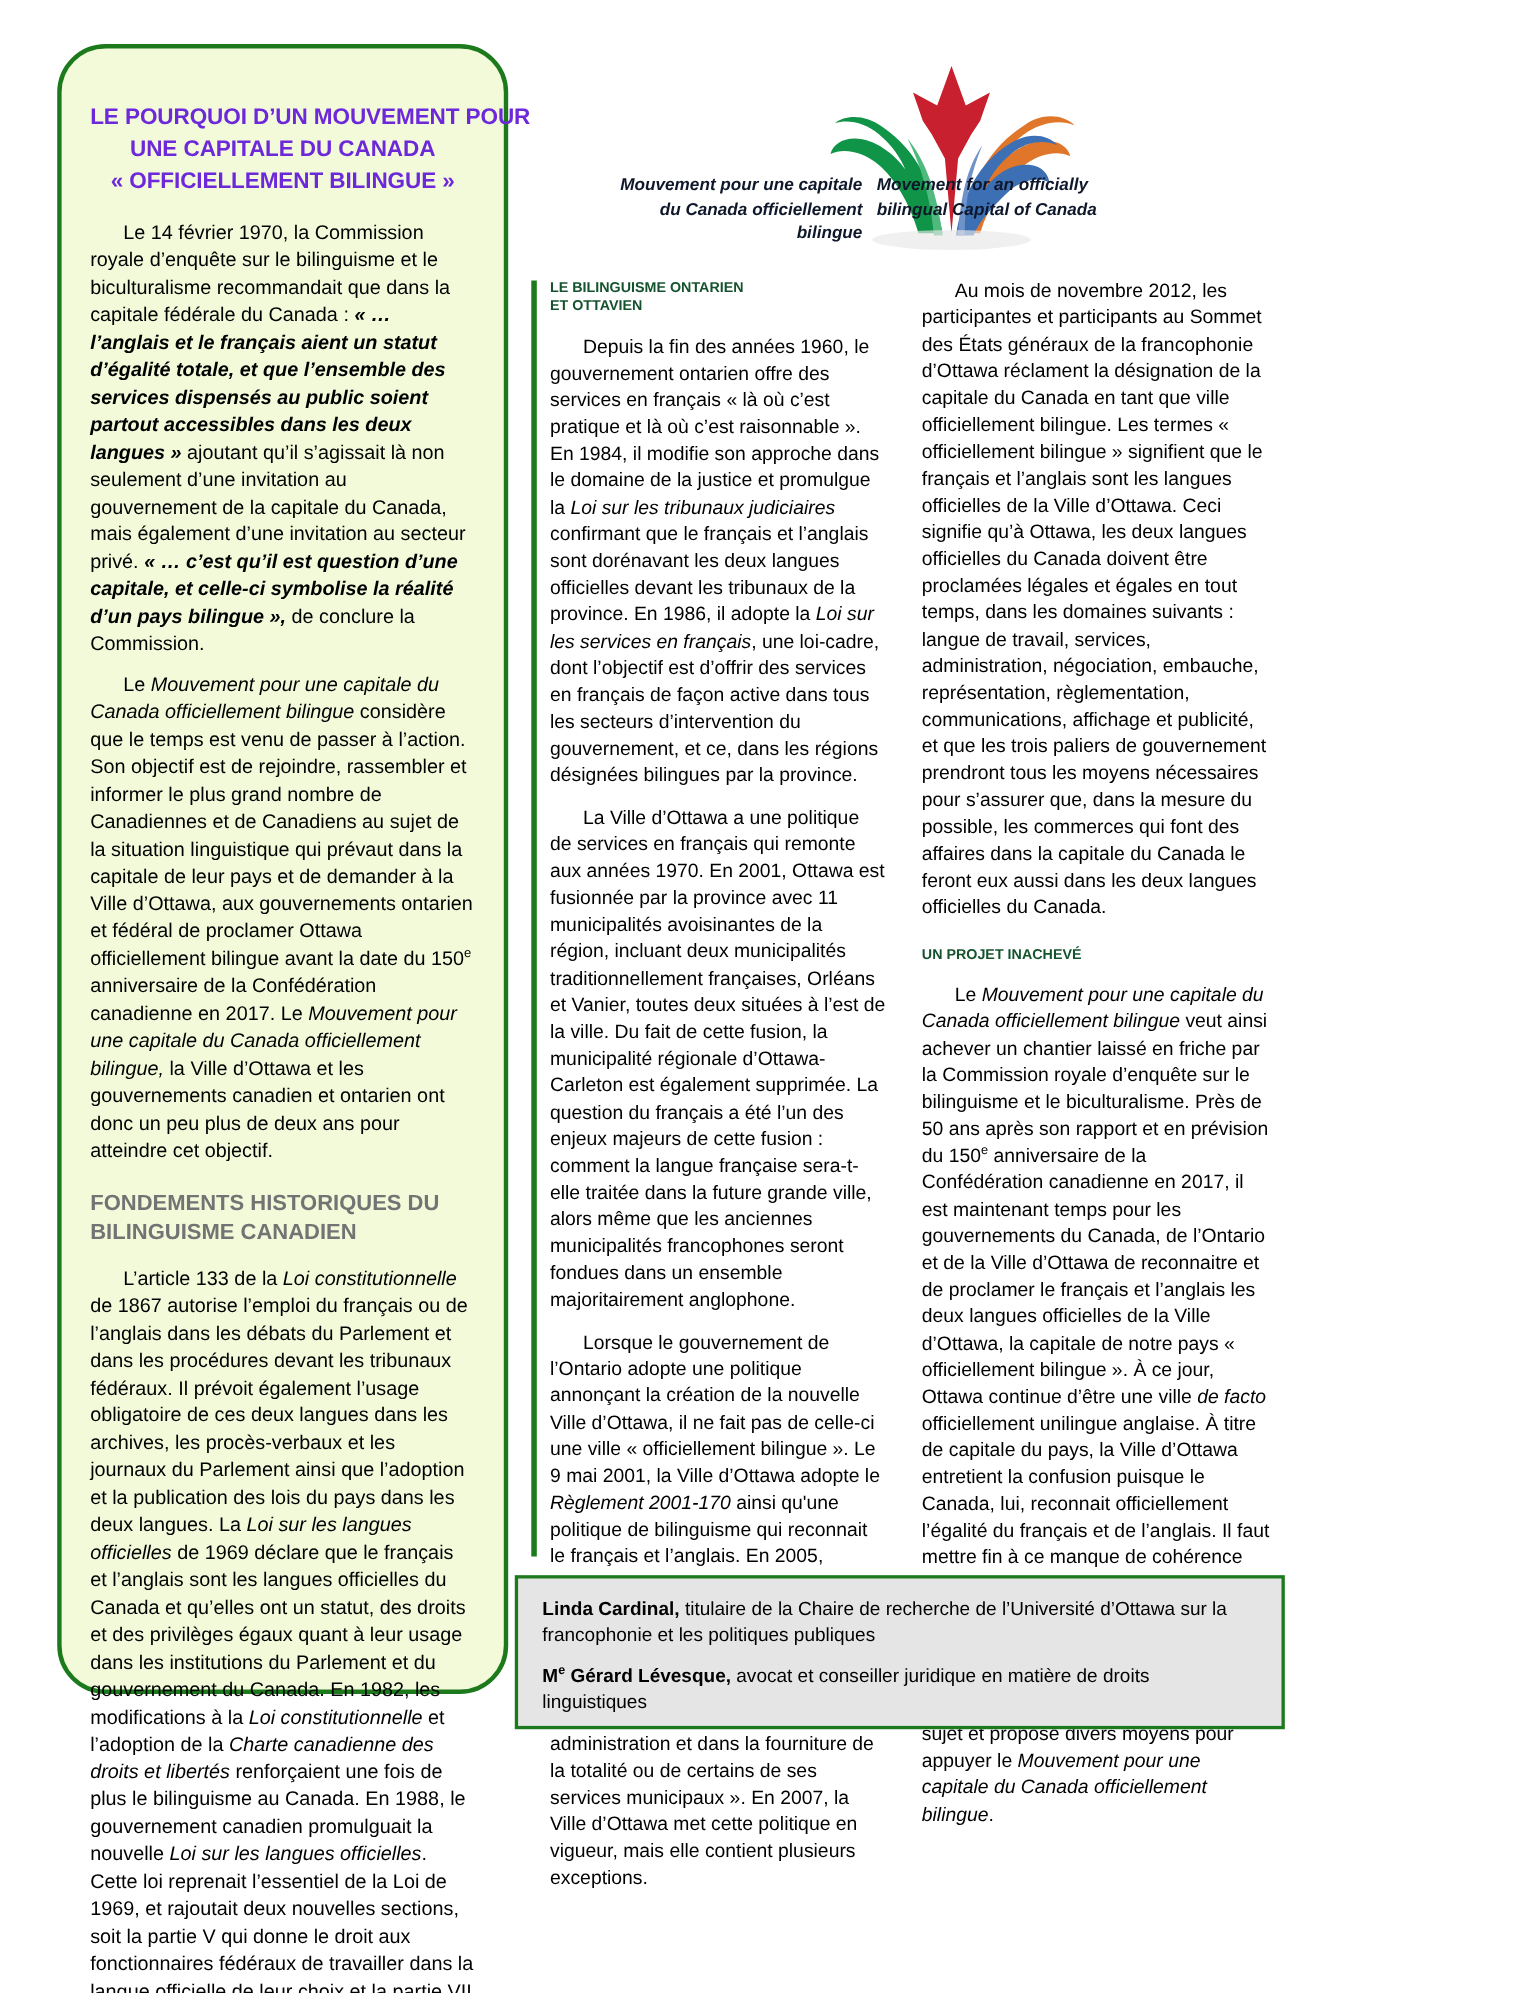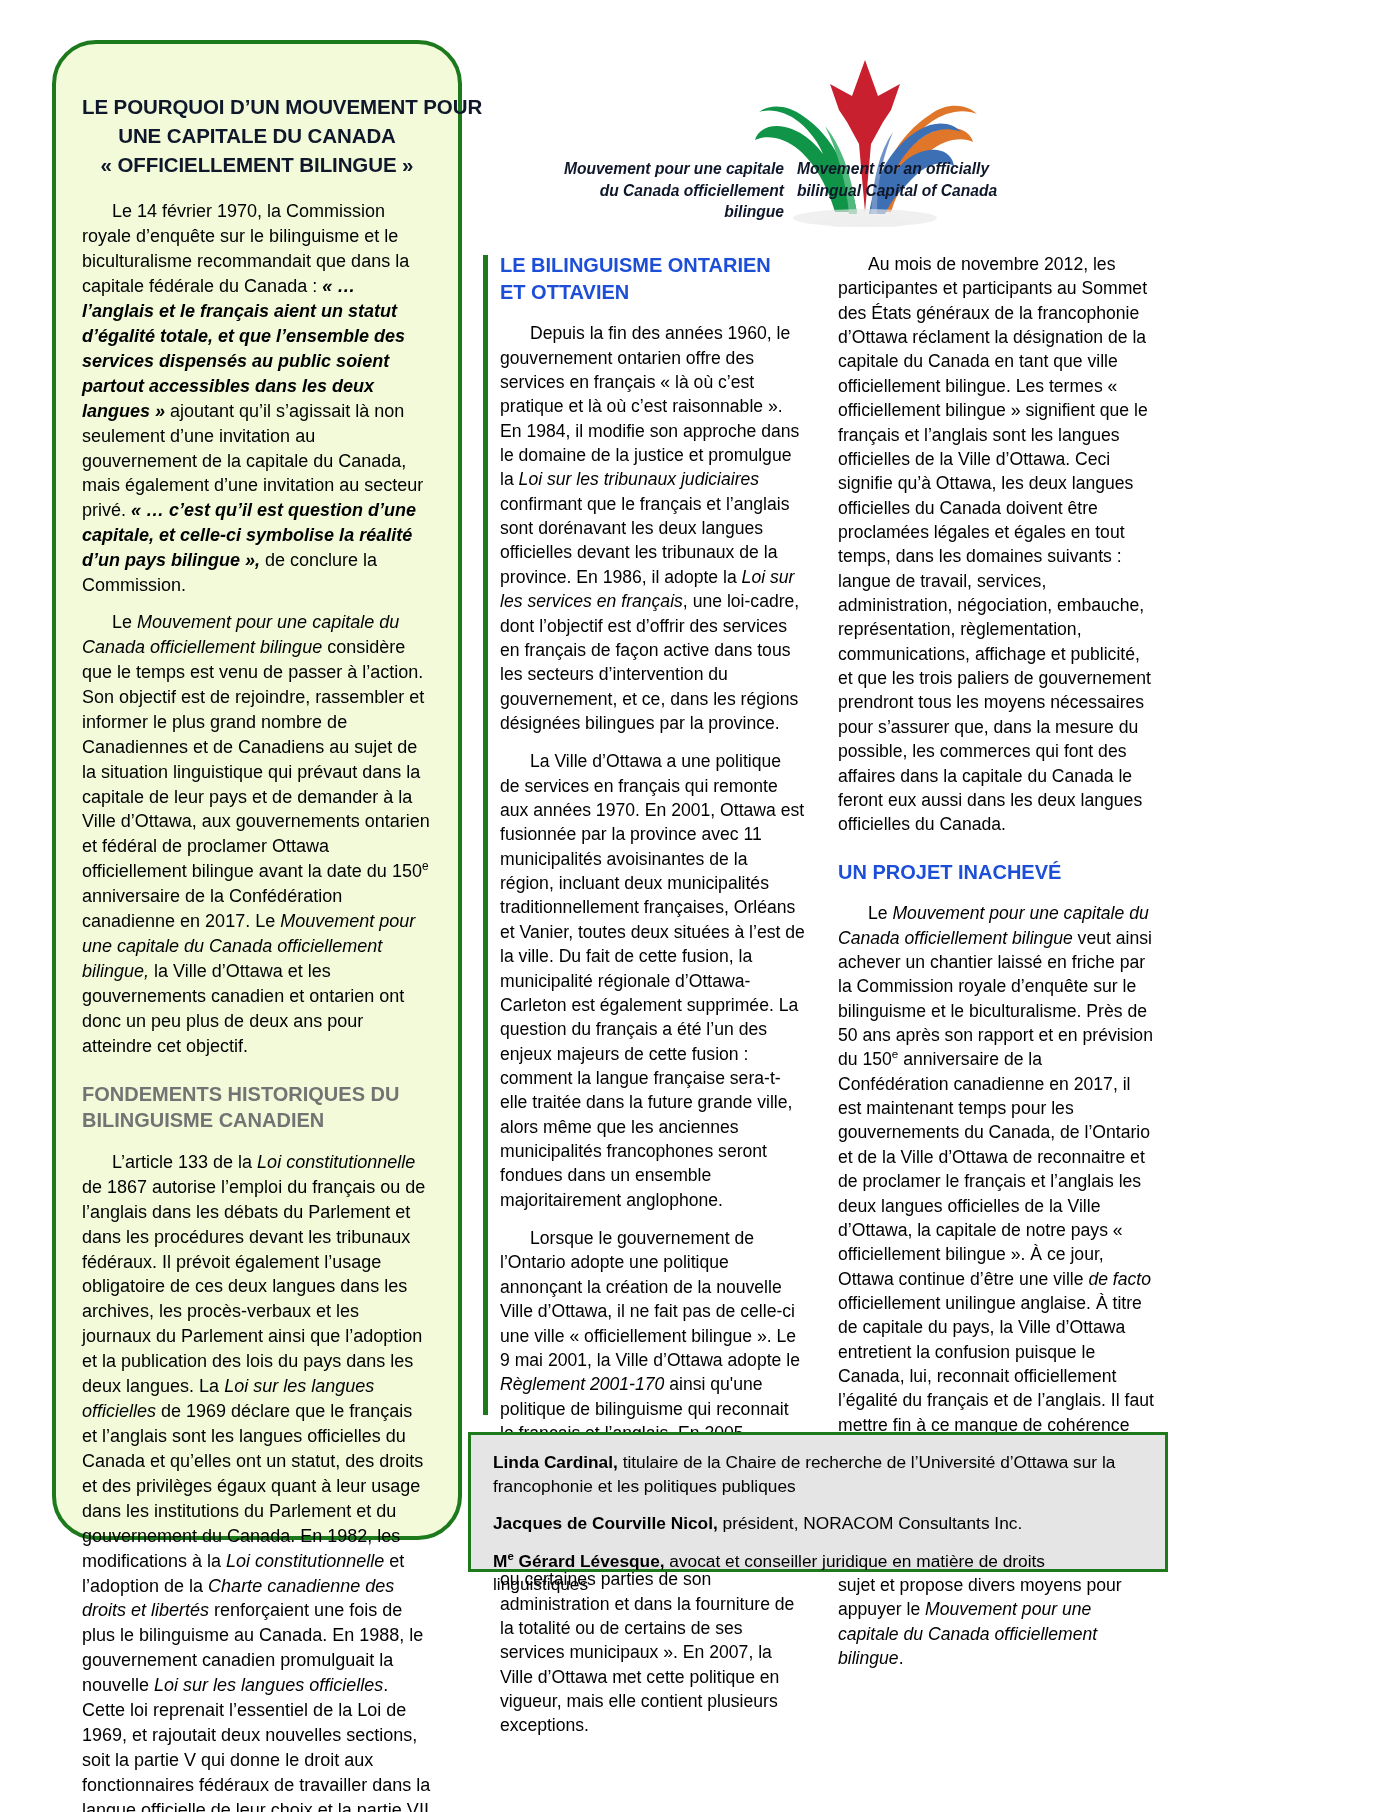--- a/index.html
+++ b/index.html
@@ -17,21 +17,21 @@
   #left-panel {
     position:absolute;
     left:52px; top:40px;
     width:410px; height:1500px;
     background:#f2fada;
     border:4px solid #1c7a1c;
     border-radius:44px;
     padding:48px 26px 20px 26px;
   }
   #left-panel .panel-title {
-    color:#0f172a;
+    color:#6d28d9;
     font-weight:bold;
     font-size:20.5px;
     line-height:1.42;
     text-align:center;
     letter-spacing:-0.1px;
     margin:0 0 20px 0;
   }
   #left-panel .panel-title div { white-space:nowrap; }
   #left-panel p {
     margin:0 0 12px 0;
@@ -83,23 +83,23 @@
     left:500px; top:252px;
     width:305px;
   }
   
   #right-col {
     position:absolute;
     left:838px; top:252px;
     width:318px;
   }
   #mid-col h3, #right-col h3 {
-    color:#1d4ed8;
-    font-weight:bold;
-    font-size:20px;
+    color:#14532d;
+    font-weight:bold;
+    font-size:13px;
     line-height:1.33;
     margin:0 0 16px 0;
   }
   #right-col h3.second { margin-top:22px; }
   #mid-col p, #right-col p {
     margin:0 0 14px 0;
     font-size:17.6px;
     line-height:1.385;
     text-indent:30px;
     text-align:left;
@@ -196,15 +196,14 @@
 
 <div id="right-col">
   <p>Au mois de novembre 2012, les participantes et participants au Sommet des États généraux de la francophonie d’Ottawa réclament la désignation de la capitale du Canada en tant que ville officiellement bilingue. Les termes « officiellement bilingue » signifient que le français et l’anglais sont les langues officielles de la Ville d’Ottawa. Ceci signifie qu’à Ottawa, les deux langues officielles du Canada doivent être proclamées légales et égales en tout temps, dans les domaines suivants :  langue de travail, services, administration, négociation, embauche,  représentation, règlementation, communications, affichage et publicité, et que les trois paliers de gouvernement prendront tous les moyens nécessaires pour s’assurer que, dans la mesure du possible, les commerces qui font des affaires dans la capitale du Canada le feront eux aussi dans les deux langues officielles du Canada.</p>
   <h3 class="second">UN PROJET INACHEVÉ</h3>
   <p><span>Le </span><i>Mouvement pour une capitale du Canada officiellement bilingue</i><span> veut ainsi achever un chantier laissé en friche par la Commission royale d’enquête sur le bilinguisme et le biculturalisme. Près de 50 ans après son rapport et en prévision du 150</span><sup>e</sup><span> anniversaire de la Confédération canadienne en 2017, il est maintenant temps pour les gouvernements du Canada, de l’Ontario et de la Ville d’Ottawa de reconnaitre et de proclamer le français et l’anglais les deux langues officielles de la Ville d’Ottawa, la capitale de notre pays « officiellement bilingue ». À ce jour, Ottawa continue d’être une ville </span><i>de facto</i><span> officiellement unilingue anglaise. À titre de capitale du pays, la Ville d’Ottawa entretient la confusion puisque le Canada, lui, reconnait officiellement l’égalité du français et de l’anglais. Il faut mettre fin à ce manque de cohérence entre les régimes linguistiques.  </span><span class="hl">Ottawa n’est pas une ville parmi tant d’autres. C’est la capitale du Canada.</span></p>
   <p><span>Notre site Web, </span><a class="weblink" href="#">www.capbilcap.ca</a><span>, est un carrefour d’information sur le sujet et propose divers moyens pour appuyer le </span><i>Mouvement pour une capitale du Canada officiellement bilingue</i><span>.</span></p>
 </div>
 
 <div id="credits-box">
   <p><b>Linda Cardinal,</b><span> titulaire de la Chaire de recherche de l’Université d’Ottawa sur la francophonie et les politiques publiques</span></p>
-  <p><b>Jacques de Courville Nicol,</b><span> président, NORACOM Consultants Inc.</span></p>
   <p><b><span>M</span><sup>e</sup><span> Gérard Lévesque,</span></b><span> avocat et conseiller juridique en matière de droits linguistiques</span></p>
 </div>
 
 </body></html>

